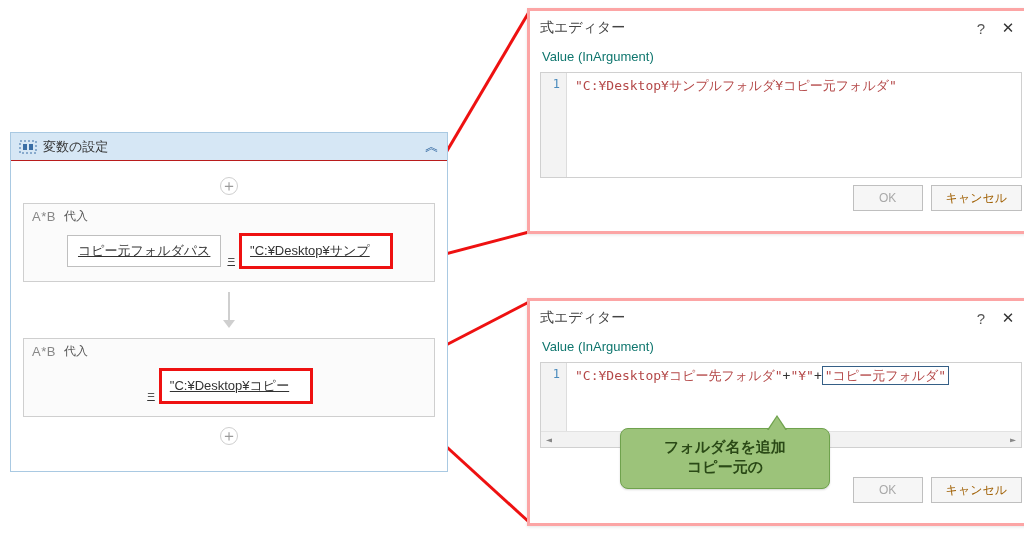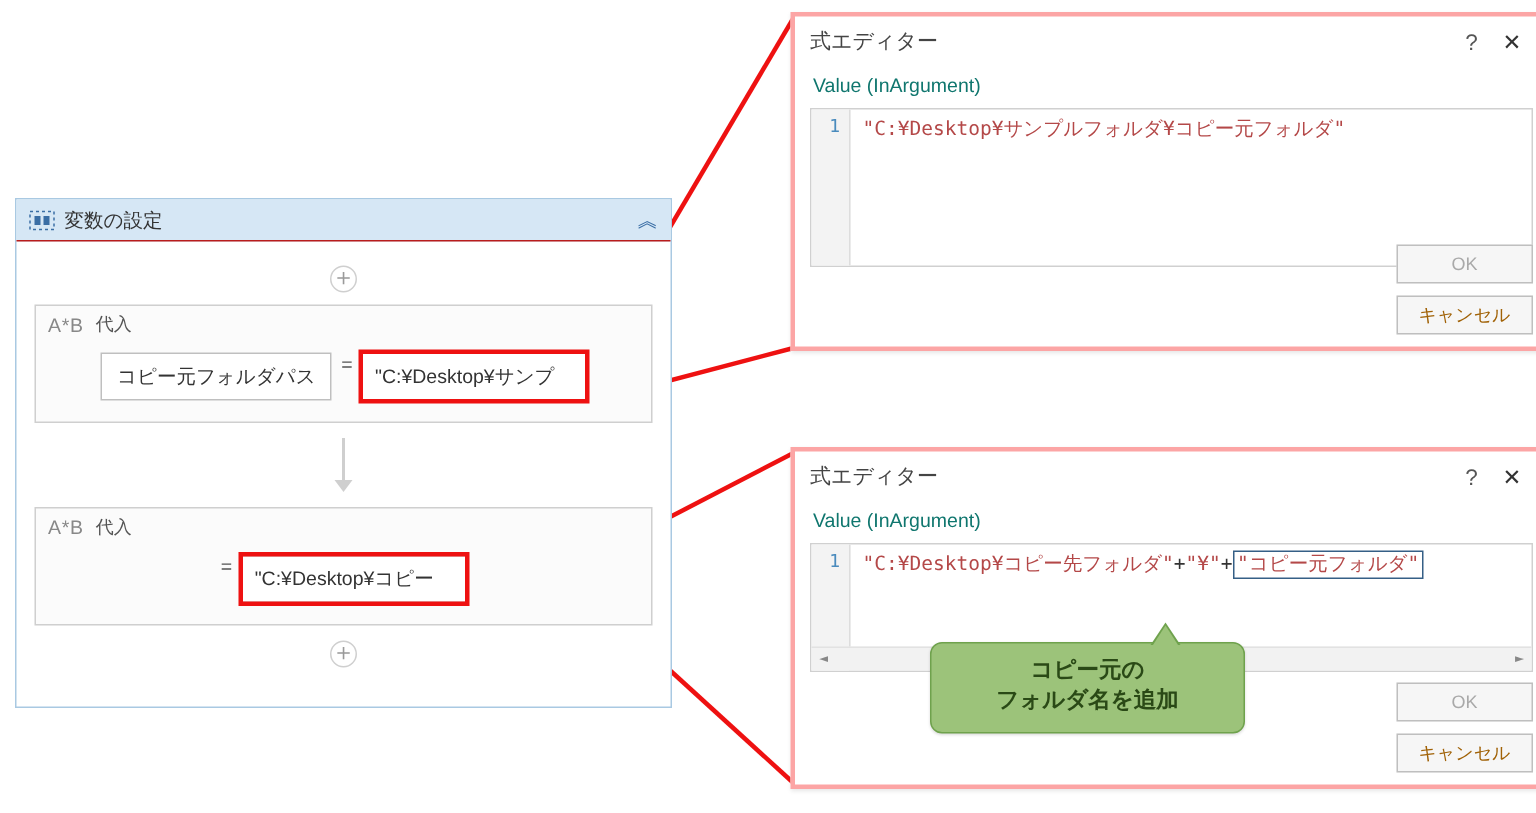--- a/index.html
+++ b/index.html
@@ -83,24 +83,25 @@
     color:#555;
   }
   .activity-head .ab {
     font-size:13px;
     color:#888;
     margin-right:8px;
     letter-spacing:0.5px;
   }
   .assign-row {
     display:flex;
-    align-items:flex-start;
+    align-items:flex-end;
     justify-content:center;
     gap:6px;
     padding:6px 10px 0;
+    text-decoration:underline;
   }
   .var-box {
     border:1px solid #bfbfbf;
     background:#ffffff;
     padding:6px 10px;
     min-width:150px;
     text-align:center;
     font-size:13px;
   }
   .eq { color:#555; }
@@ -170,22 +171,22 @@
   .ed-scroll-h {
     position:absolute;
     left:0;right:0;bottom:0;height:16px;
     background:#f2f2f2;
     border-top:1px solid #e2e2e2;
     display:flex;align-items:center;
   }
   .ed-scroll-h .arrow { width:16px;text-align:center;color:#888;font-size:10px;}
   .ed-scroll-h .track { flex:1;height:10px;}
   .ed-buttons {
-    position:absolute;right:10px;bottom:8px;
-    display:flex;gap:8px;flex-direction:column;
+    position:absolute;right:10px;bottom:20px;
+    display:flex;gap:8px;
   }
   .btn {
     min-width:70px;height:26px;
     border:1px solid #bfbfbf;background:#f6f6f6;
     font-size:12px;color:#a16207;
     display:flex;align-items:center;justify-content:center;
     padding:0 14px;
   }
   .btn.disabled { color:#a9a9a9; }
 
@@ -318,15 +319,15 @@
       <span class="arrow">►</span>
     </div>
   </div>
   <div class="ed-buttons">
     <div class="btn disabled">OK</div>
     <div class="btn">キャンセル</div>
   </div>
 </div>
 
 <div class="callout">
+  <div>フォルダ名を追加</div>
   <div>コピー元の</div>
-  <div>フォルダ名を追加</div>
 </div>
 
 </body></html>

